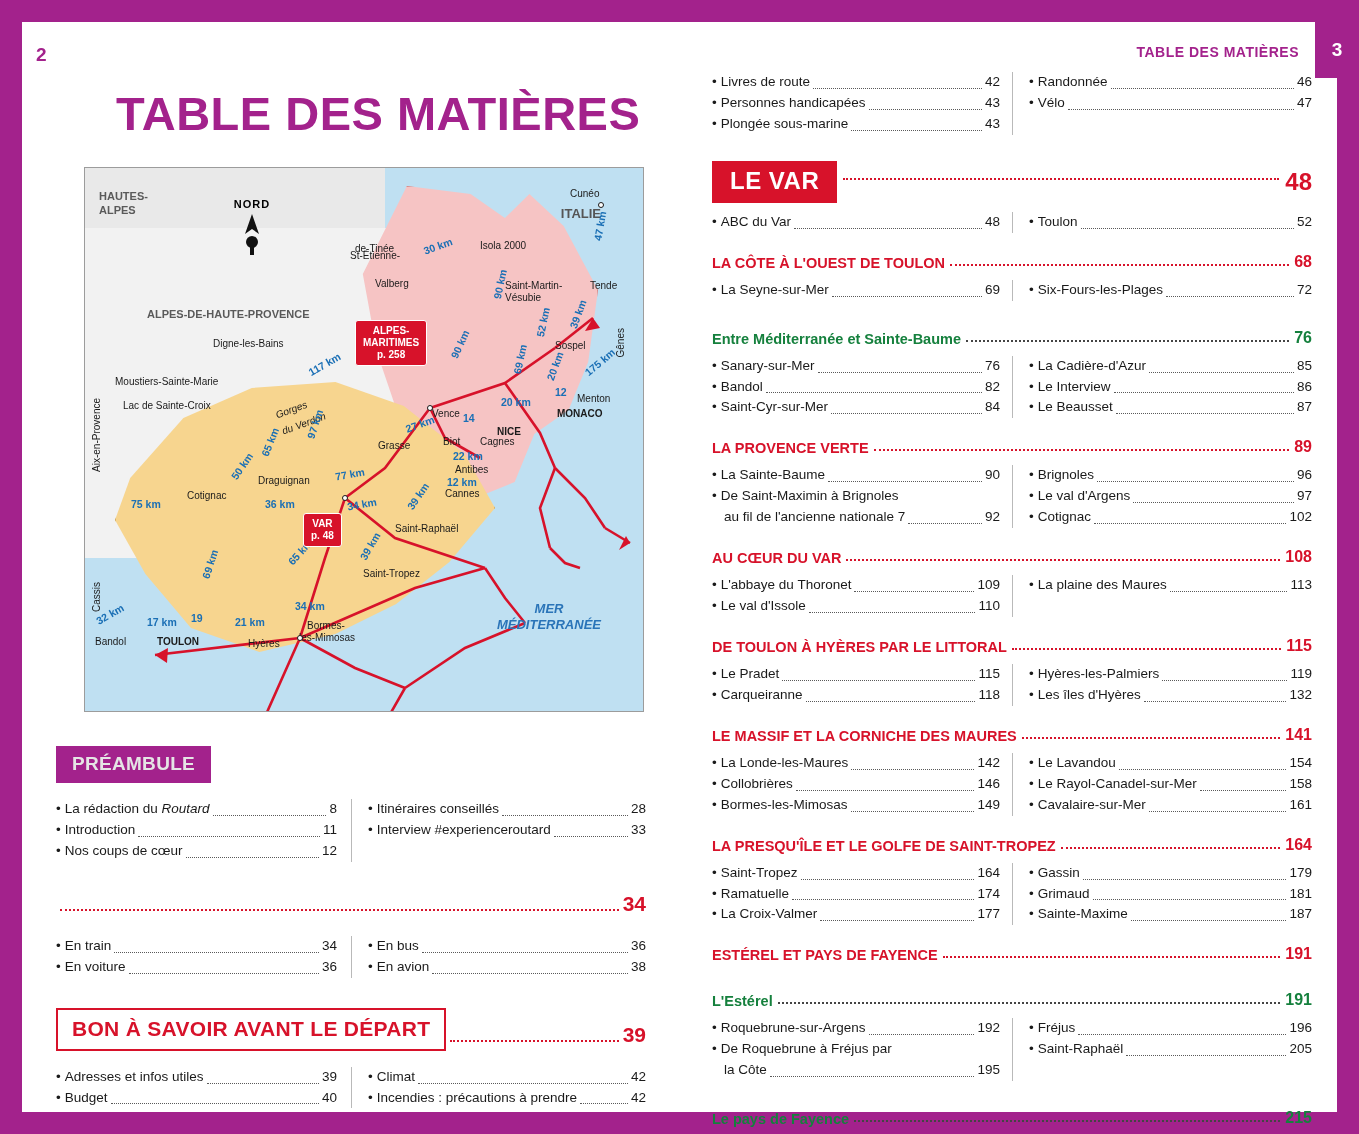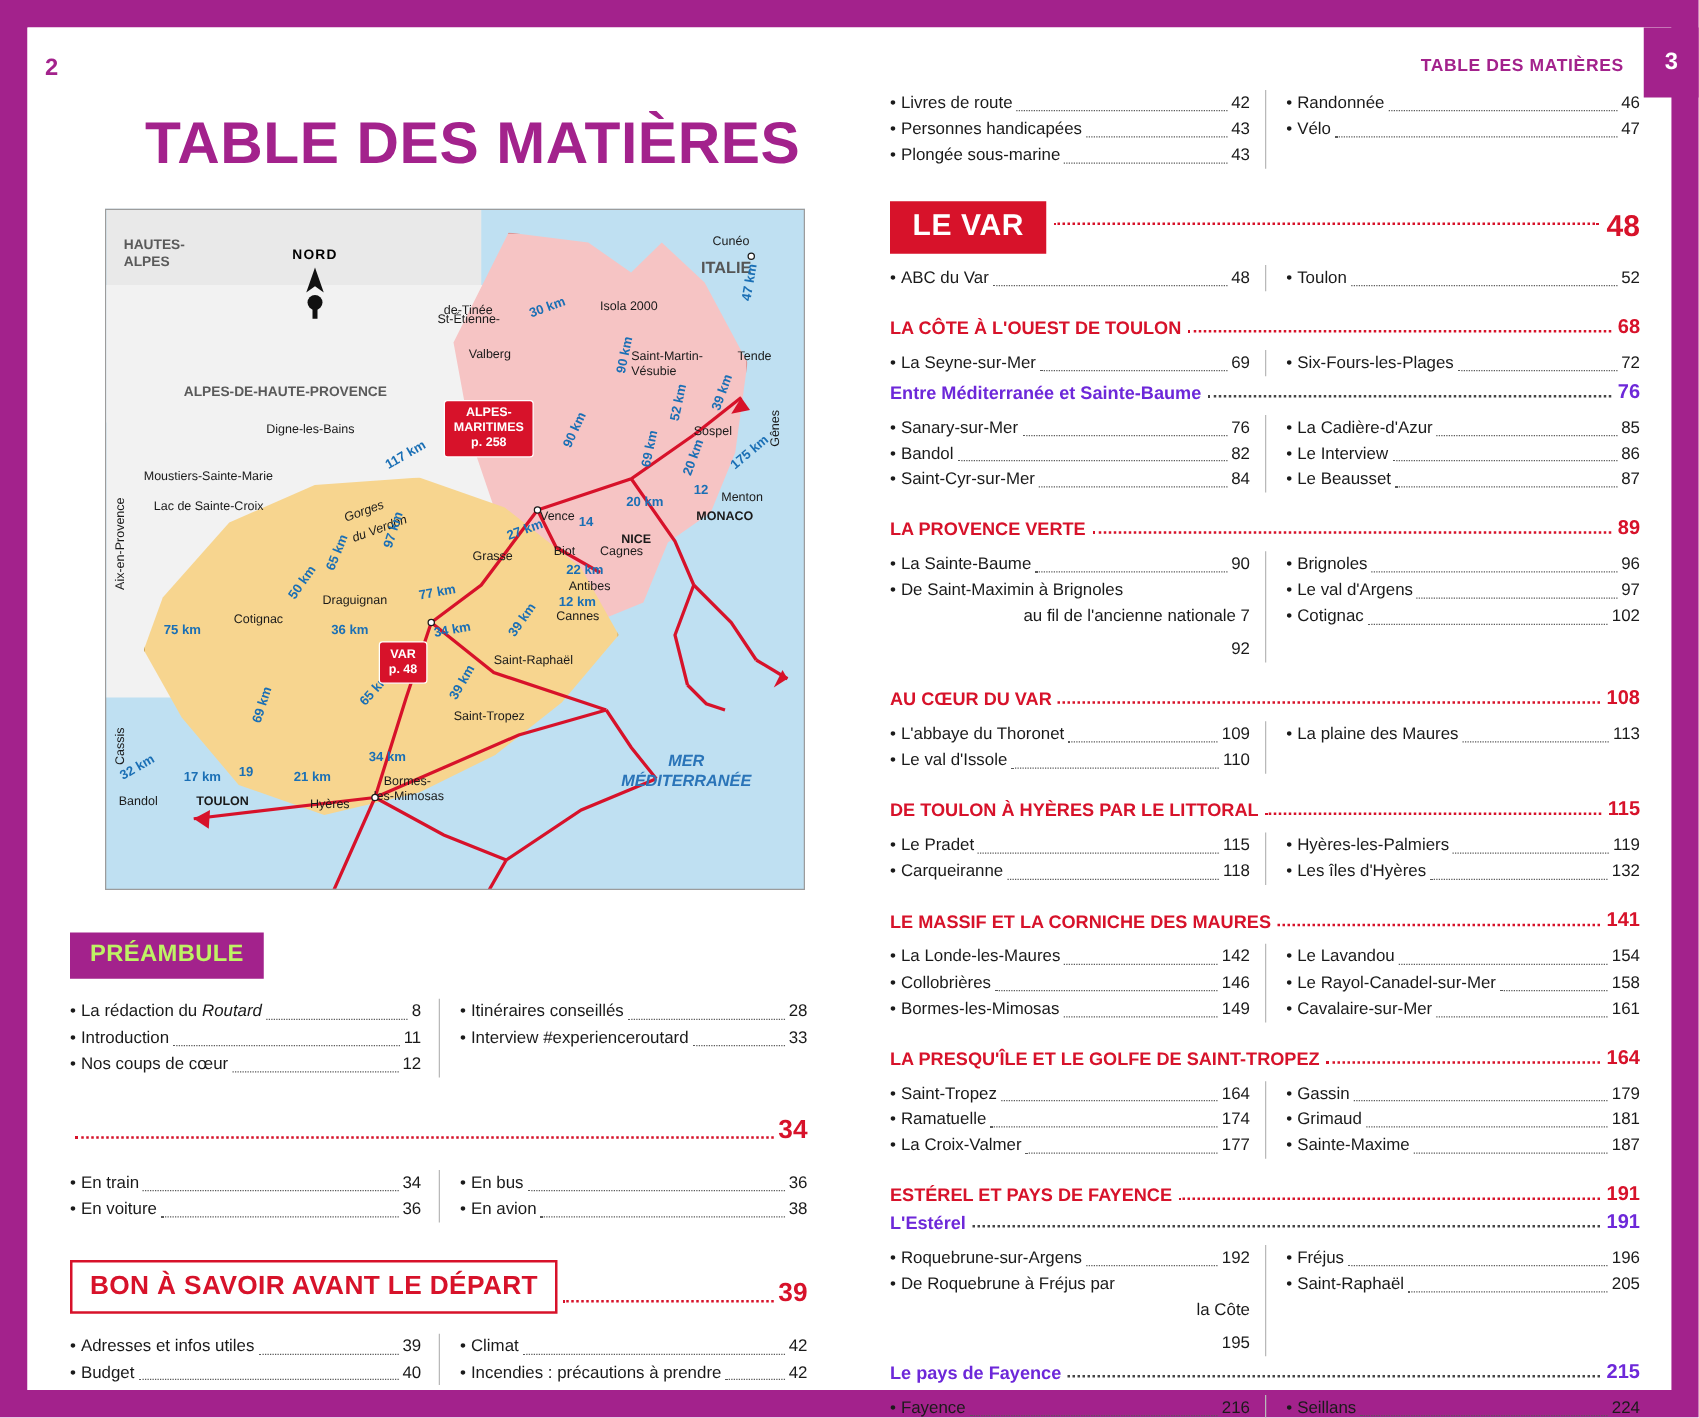--- a/index.html
+++ b/index.html
@@ -88,21 +88,21 @@
   }
   .m-compass {
     position:absolute; left:140px; top:30px; width:54px; text-align:center;
   }
   .m-compass .n { font-weight:bold; font-size:11px; letter-spacing:1px; }
   .m-italie { position:absolute; right:42px; top:38px; font-weight:bold; color:#555; font-size:13px; }
   .m-vert { position:absolute; writing-mode:vertical-rl; transform:rotate(180deg); font-size:10px; color:#1a1a1a; }
 
   
   .banner-fill {
-    display:inline-block; background:#a3228c; color:#bef264;
+    display:inline-block; background:#a3228c; color:#e5e5e5;
     font-weight:bold; font-size:19px; padding:7px 16px 8px; letter-spacing:.3px;
   }
   .banner-outline {
     display:inline-flex; align-items:center; border:2px solid #d7122a;
     color:#d7122a; font-weight:bold; font-size:21px; padding:7px 14px 8px;
     letter-spacing:.3px;
   }
   .banner-row { display:flex; align-items:flex-end; margin-top:30px; }
   .banner-row .dots {
     flex:1; border-bottom:2.5px dotted #d7122a; margin:0 4px 9px 4px; height:1px;
@@ -122,37 +122,37 @@
   .entry .pg { white-space:nowrap; }
 
   
   .rc-head-red {
     display:flex; align-items:flex-end; color:#d7122a; font-weight:bold;
     font-size:14.5px; margin-top:20px;
   }
   .rc-head-red .ld { flex:1; border-bottom:2px dotted #d7122a; margin:0 5px 5px 5px; height:1px; }
   .rc-head-red .pg { font-size:16px; }
   .rc-head-black {
-    display:flex; align-items:flex-end; color:#6d28d9; font-weight:bold;
-    font-size:14.5px; margin-top:4px;
+    display:flex; align-items:flex-end; color:#15803d; font-weight:bold;
+    font-size:14.5px; margin-top:28px;
   }
   .rc-head-black .ld { flex:1; border-bottom:2px dotted #444; margin:0 5px 5px 5px; height:1px; }
   .rc-head-black .pg { font-size:16px; }
   .var-banner-row { display:flex; align-items:center; margin-top:26px; }
   .var-banner {
     background:#d7122a; color:#ffffff; font-weight:bold; font-size:24px;
     padding:6px 18px 8px; letter-spacing:.5px;
   }
   .var-banner-row .ld { flex:1; border-bottom:2.5px dotted #d7122a; margin:0 6px 6px 6px; height:1px; }
   .var-banner-row .pg { color:#d7122a; font-weight:bold; font-size:24px; }
 
   .rc-entries { display:flex; margin-top:9px; font-size:13.5px; color:#1a1a1a; }
   .rc-entries .col { width:50%; padding-right:12px; }
   .rc-entries .col + .col { border-left:1px solid #b9b9b9; padding-left:16px; padding-right:0; }
-  .sub { padding-left:12px;flex-direction:column; }
+  .sub { padding-left:12px; }
 </style>
 </head>
 <body>
 
 <div class="page-frame"></div>
 <div class="inner">
 
   <div class="folio-left">2</div>
   <div class="head-right">TABLE DES MATIÈRES</div>
   <div class="folio-right-box">3</div>

